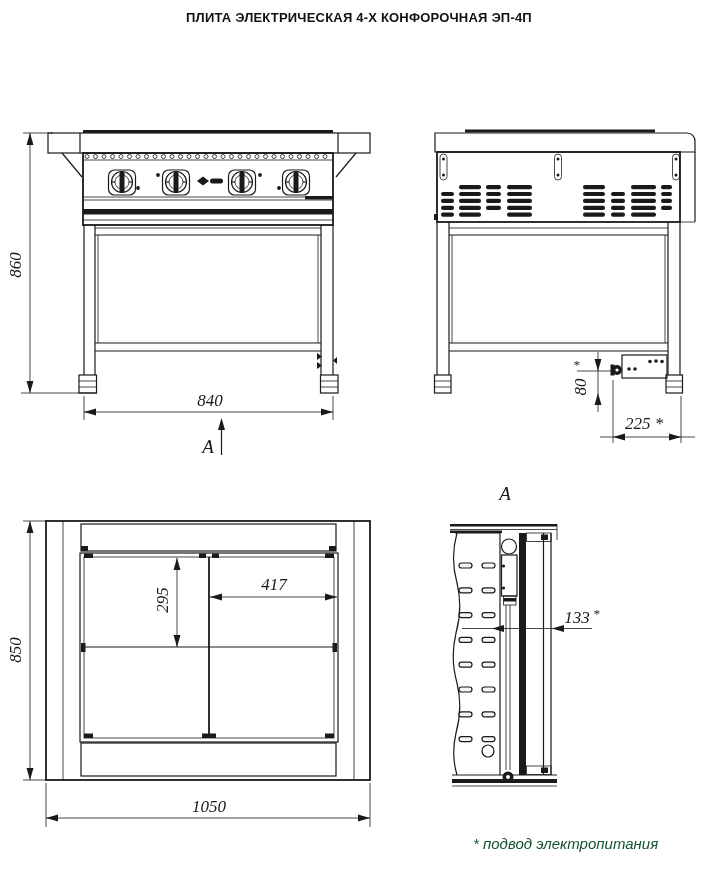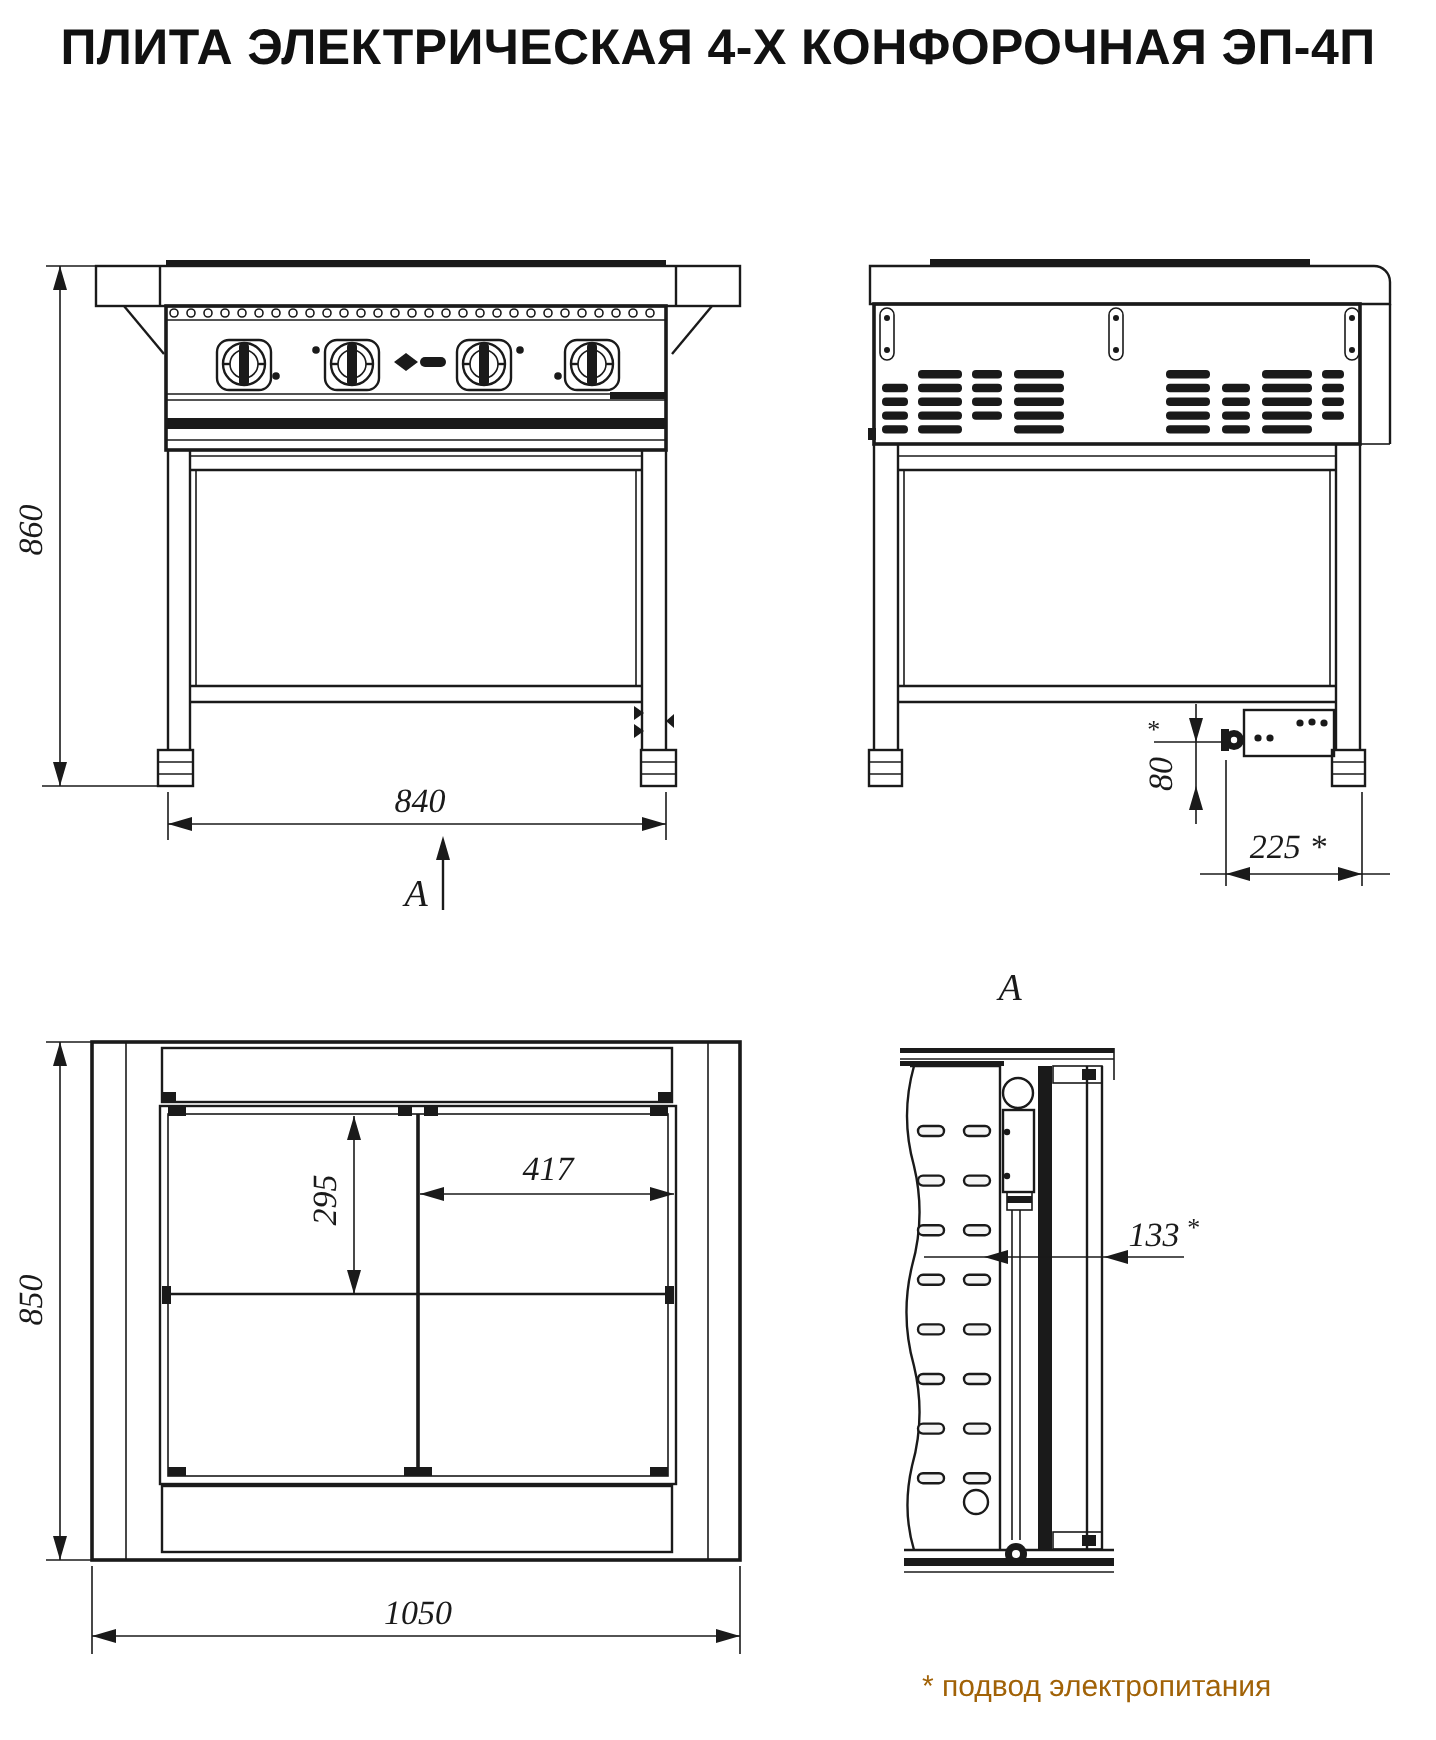--- a/index.html
+++ b/index.html
@@ -1,20 +1,20 @@
 <!DOCTYPE html>
 <html><head>
 <meta charset="utf-8">
 <style>
   html,body{margin:0;padding:0;background:#fff;}
   .sheet{position:relative;width:718px;height:870px;background:#ffffff;overflow:hidden;
          font-family:"Liberation Sans",sans-serif;}
   .title{position:absolute;top:10px;left:0;width:100%;text-align:center;
-         font-size:25px;font-weight:bold;color:#111;letter-spacing:.2px;white-space:nowrap;}
-  .footnote{position:absolute;left:461px;top:835px;font-size:15px;color:#a16207;}
+         font-size:13px;font-weight:bold;color:#111;letter-spacing:.2px;white-space:nowrap;}
+  .footnote{position:absolute;left:473px;top:835px;font-size:15px;color:#14532d;font-style:italic;}
   svg.draw{position:absolute;left:0;top:0;}
   .ln{stroke:#1a1a1a;fill:none;stroke-width:1.2;}
   .thin{stroke-width:.8;}
   .thick{stroke-width:1.8;}
   .dk{fill:#1a1a1a;stroke:none;}
   .wt{fill:#ffffff;stroke:none;}
   .dim{font-family:"Liberation Serif",serif;font-style:italic;font-size:17px;
        fill:#1a1a1a;stroke:none;}
   .dim.small{font-size:13px;}
   .viewlabel{font-size:19px;}

